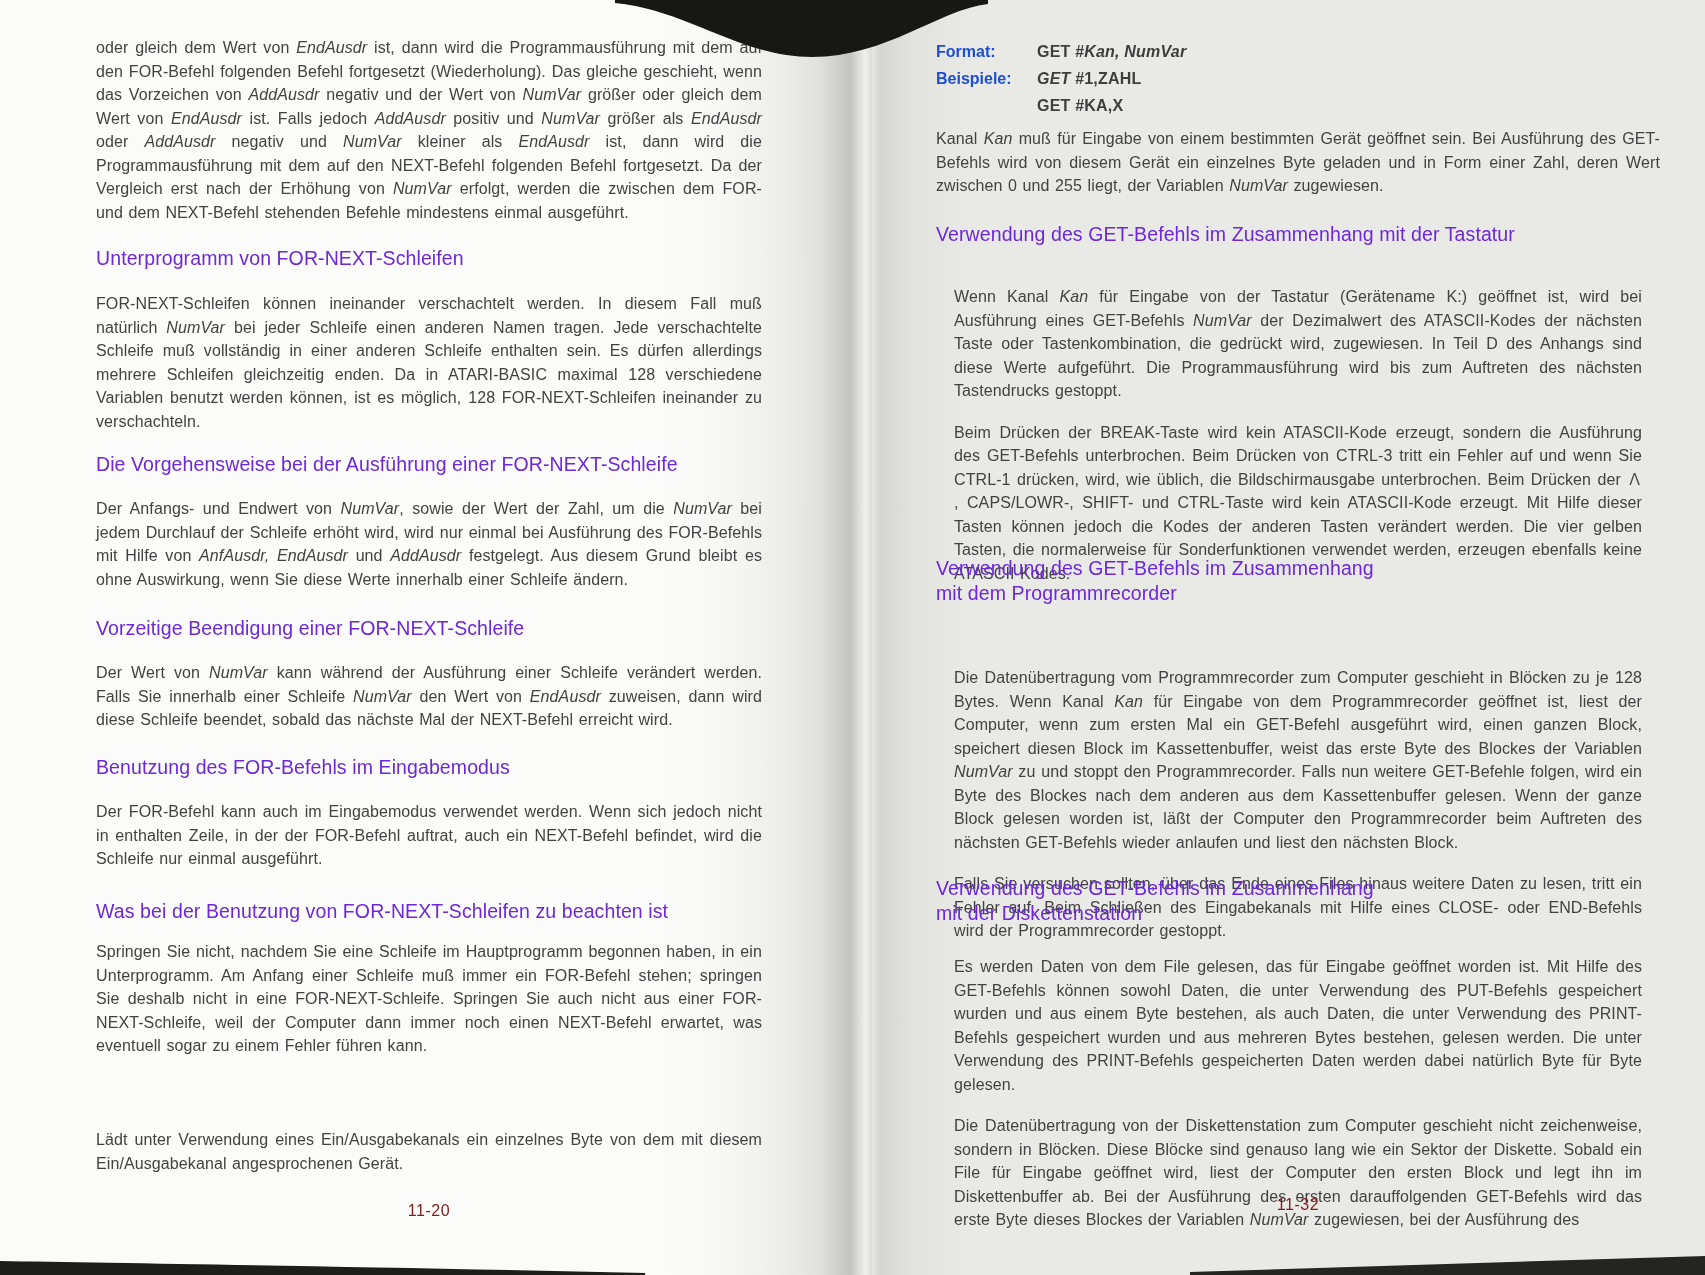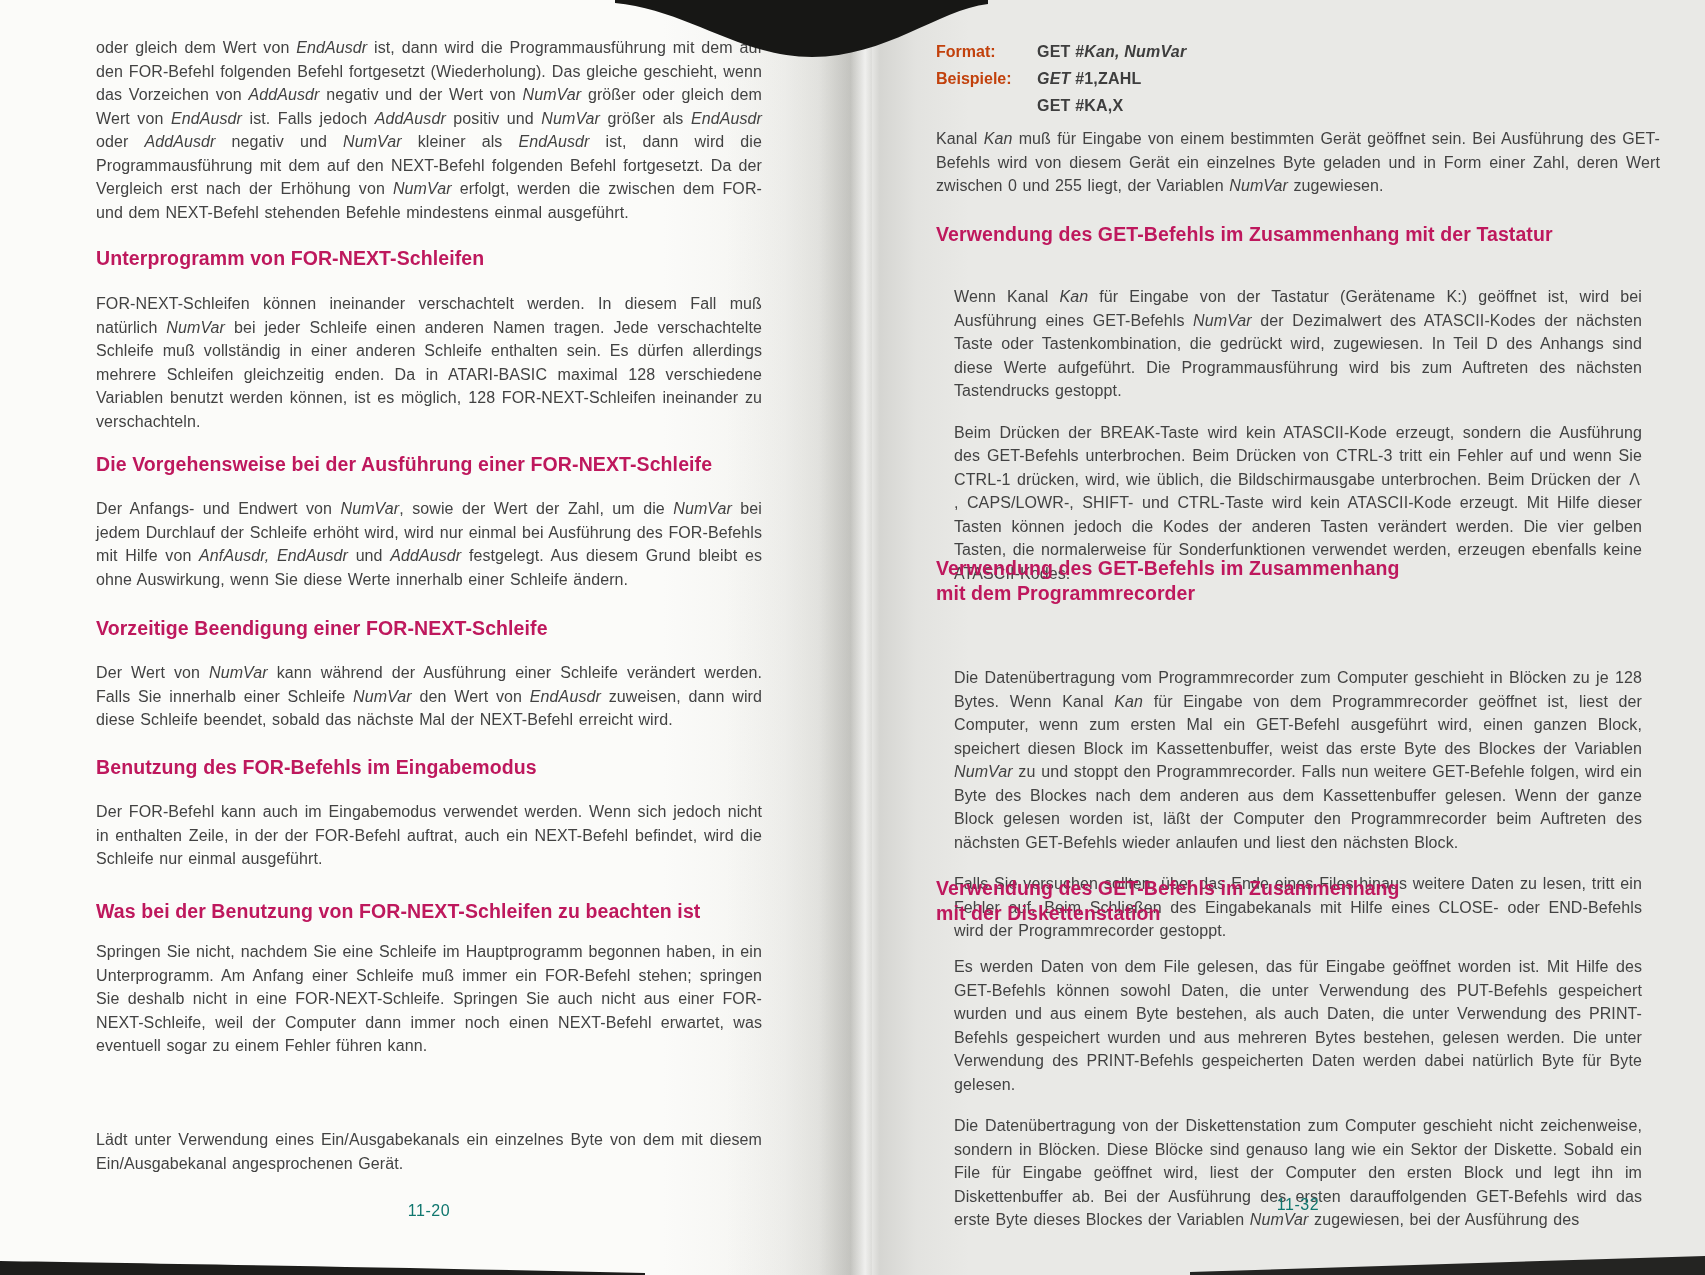--- a/index.html
+++ b/index.html
@@ -25,32 +25,32 @@
   .col{position:absolute;top:0;height:1275px;}
   .col-left{left:96px;width:666px;}
   .col-right{left:936px;width:724px;}
   .blk{position:absolute;left:0;width:100%;}
   .body-text{
     font-size:16px;line-height:23.5px;color:#424242;text-align:justify;
     letter-spacing:0.1px;word-spacing:0.06em;margin:0;
   }
   .body-text i{font-style:italic;}
   .sec-heading{
-    font-size:19.5px;line-height:25px;font-weight:700;color:#be185d;
+    font-size:19.5px;line-height:25px;font-weight:400;color:#6d28d9;
     letter-spacing:0.1px;white-space:pre-line;margin:0;
   }
   .cmd-heading{font-size:20.5px;}
   .contig p{margin:18px;}
   .format-grid{display:grid;grid-template-columns:101px 1fr;row-gap:3.5px;
     font-size:16px;line-height:23.5px;color:#3e3e3e;}
-  .format-grid .lbl{font-weight:700;color:#c2410c;}
+  .format-grid .lbl{font-weight:700;color:#1d4ed8;}
   .format-grid .val{letter-spacing:0.2px;font-weight:bold;}
   .page-number{
     position:absolute;left:0;width:100%;text-align:center;
-    font-size:16px;color:#0f766e;letter-spacing:0.6px;
+    font-size:16px;color:#7f1d1d;letter-spacing:0.6px;
   }
   .atari-key{font-style:normal;color:#4a4a4a;padding:0 2px;}
   .scan-overlay{position:absolute;left:0;top:0;pointer-events:none;}
 </style>
 </head>
 <body>
 
 <div class="canvas">
 
   <div class="page page-left"></div>

